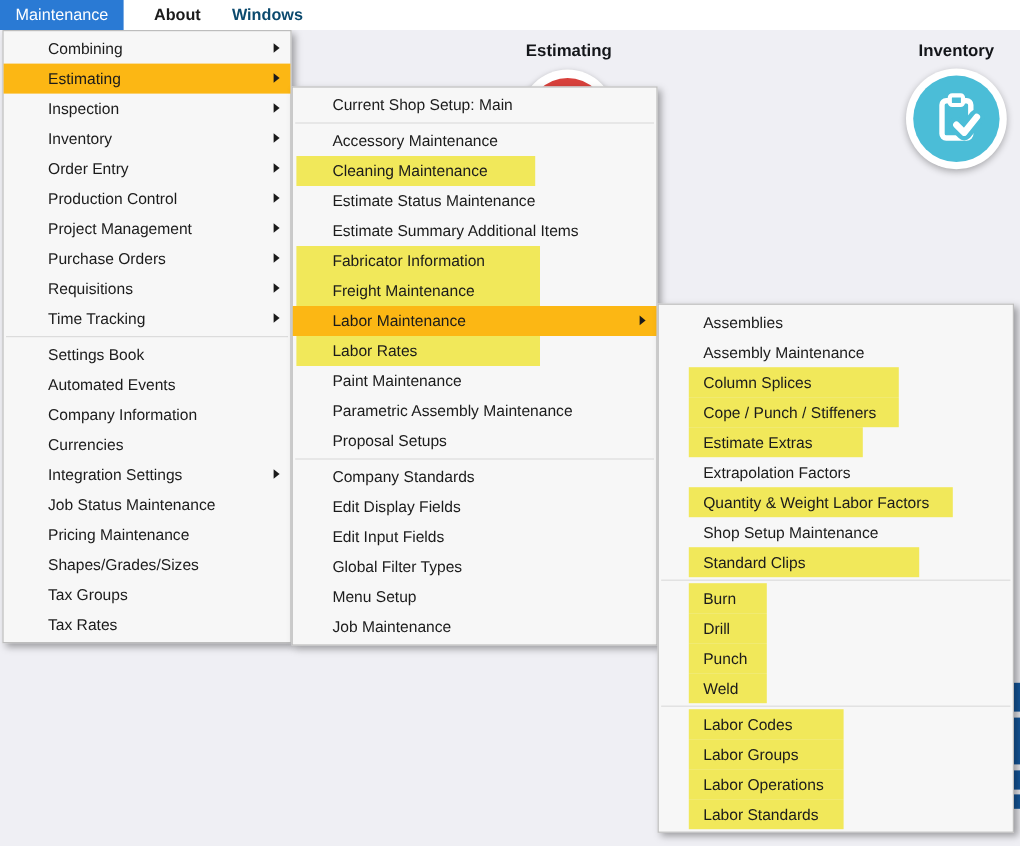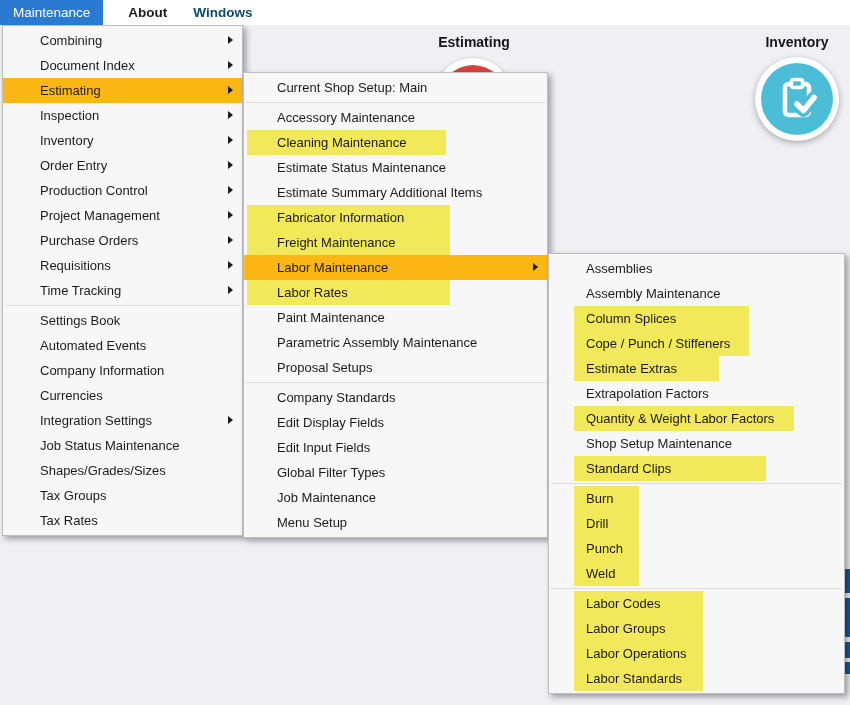--- a/index.html
+++ b/index.html
@@ -79,24 +79,20 @@
   <div class="mb-item selected">Maintenance</div>
   <div class="mb-item bold">About</div>
   <div class="mb-item disabled">Windows</div>
 </div>
 
 <div class="menu" id="menu1">
     <div class="mi">
       <span class="lbl">Combining</span>
       <span class="arrow"></span>
     </div>
-    <div class="mi">
-      <span class="lbl">Document Index</span>
-      <span class="arrow"></span>
-    </div>
     <div class="mi orange">
       <span class="lbl">Estimating</span>
       <span class="arrow"></span>
     </div>
     <div class="mi">
       <span class="lbl">Inspection</span>
       <span class="arrow"></span>
     </div>
     <div class="mi">
       <span class="lbl">Inventory</span>
@@ -140,20 +136,23 @@
       <span class="lbl">Currencies</span>
     </div>
     <div class="mi">
       <span class="lbl">Integration Settings</span>
       <span class="arrow"></span>
     </div>
     <div class="mi">
       <span class="lbl">Job Status Maintenance</span>
     </div>
     <div class="mi">
+      <span class="lbl">Pricing Maintenance</span>
+    </div>
+    <div class="mi">
       <span class="lbl">Shapes/Grades/Sizes</span>
     </div>
     <div class="mi">
       <span class="lbl">Tax Groups</span>
     </div>
     <div class="mi">
       <span class="lbl">Tax Rates</span>
     </div>
   </div>
 <div class="menu" id="menu2">
@@ -206,24 +205,24 @@
     <div class="mi">
       <span class="lbl">Edit Display Fields</span>
     </div>
     <div class="mi">
       <span class="lbl">Edit Input Fields</span>
     </div>
     <div class="mi">
       <span class="lbl">Global Filter Types</span>
     </div>
     <div class="mi">
+      <span class="lbl">Menu Setup</span>
+    </div>
+    <div class="mi">
       <span class="lbl">Job Maintenance</span>
-    </div>
-    <div class="mi">
-      <span class="lbl">Menu Setup</span>
     </div>
   </div>
 <div class="menu" id="menu3">
     <div class="mi">
       <span class="lbl">Assemblies</span>
     </div>
     <div class="mi">
       <span class="lbl">Assembly Maintenance</span>
     </div>
     <div class="mi">

